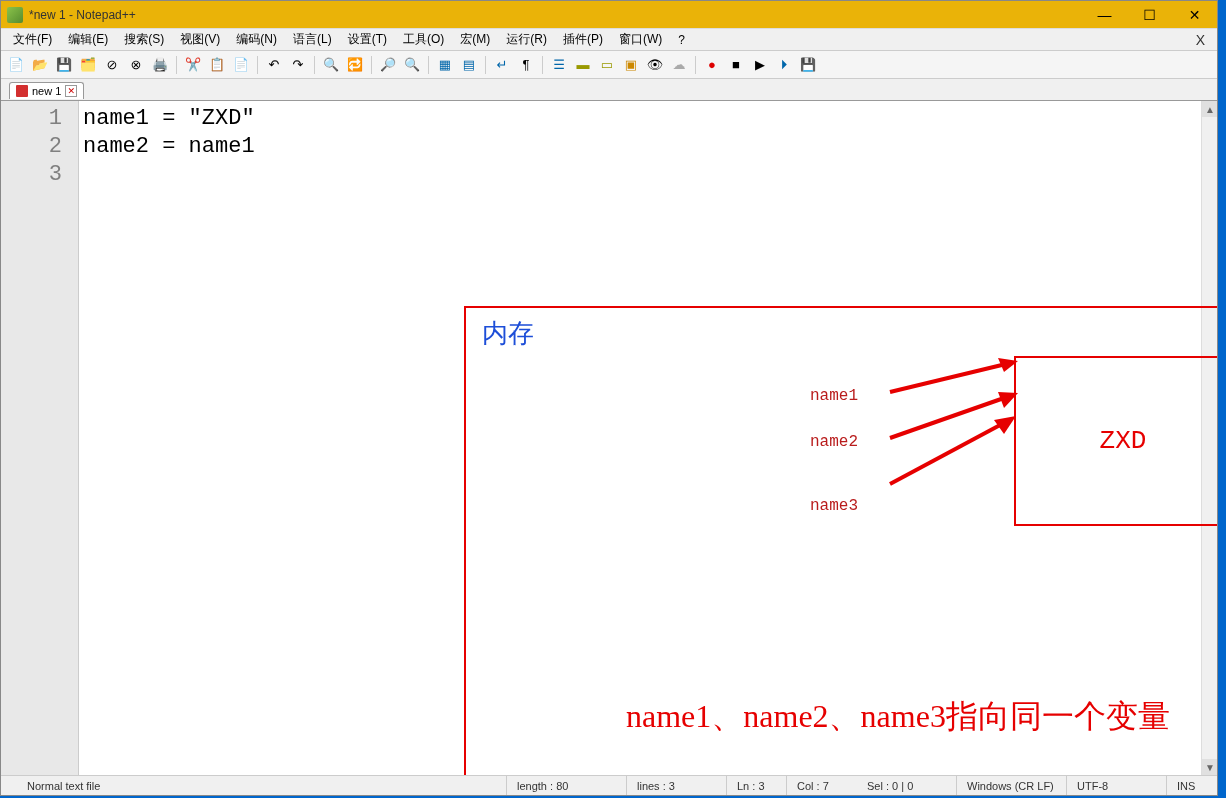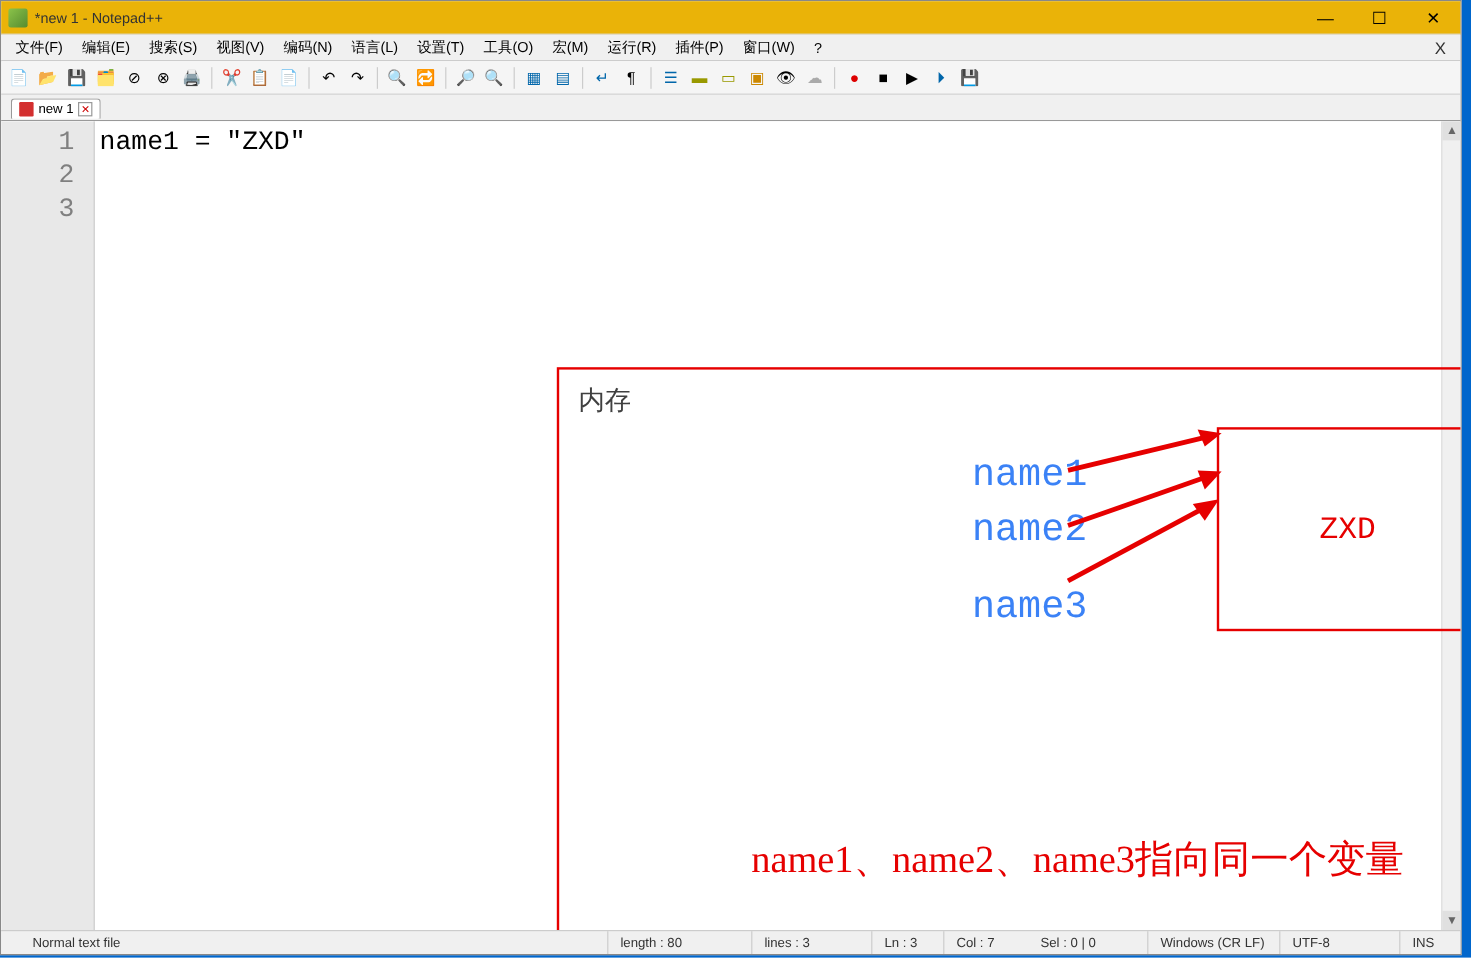--- a/index.html
+++ b/index.html
@@ -160,42 +160,42 @@
       left: 385px;
       top: 205px;
       width: 816px;
       height: 520px;
       border: 2px solid #e60000;
       z-index: 10;
     }
     .diagram-title {
       position: absolute;
       top: 12px; left: 16px;
-      color: #404040;
-      font-size: 22px;
+      color: #1d4ed8;
+      font-size: 26px;
       font-family: "SimSun", serif;
     }
     .value-box {
       position: absolute;
       top: 48px;
       right: 46px;
       width: 218px;
       height: 170px;
       border: 2px solid #e60000;
       display: flex;
       align-items: center;
       justify-content: center;
       color: #e60000;
       font-size: 26px;
       font-family: "Courier New", monospace;
     }
     .var-label {
       position: absolute;
-      color: #3b82f6;
-      font-size: 32px;
+      color: #b91c1c;
+      font-size: 16px;
       font-family: "Courier New", monospace;
     }
     .arrow {
       position: absolute;
       z-index: 11;
     }
     .caption {
       position: absolute;
       bottom: 94px;
       left: 160px;
@@ -318,20 +318,21 @@
   </div>
 
   <div class="editor-area">
     <div class="gutter">
       <div>1</div>
       <div>2</div>
       <div>3</div>
     </div>
     <div class="code">
       <div class="code-line">name1 = "ZXD"</div>
+      <div class="code-line">name2 = name1</div>
 
       <div class="diagram">
         <div class="diagram-title">内存</div>
         <div class="value-box">
           <span>ZXD</span>
         </div>
         <div class="var-label" style="top:74px; left:344px;">name1</div>
         <div class="var-label" style="top:120px; left:344px;">name2</div>
         <div class="var-label" style="top:184px; left:344px;">name3</div>
         <svg class="arrow" style="top:48px; left:420px;" width="136" height="40">

